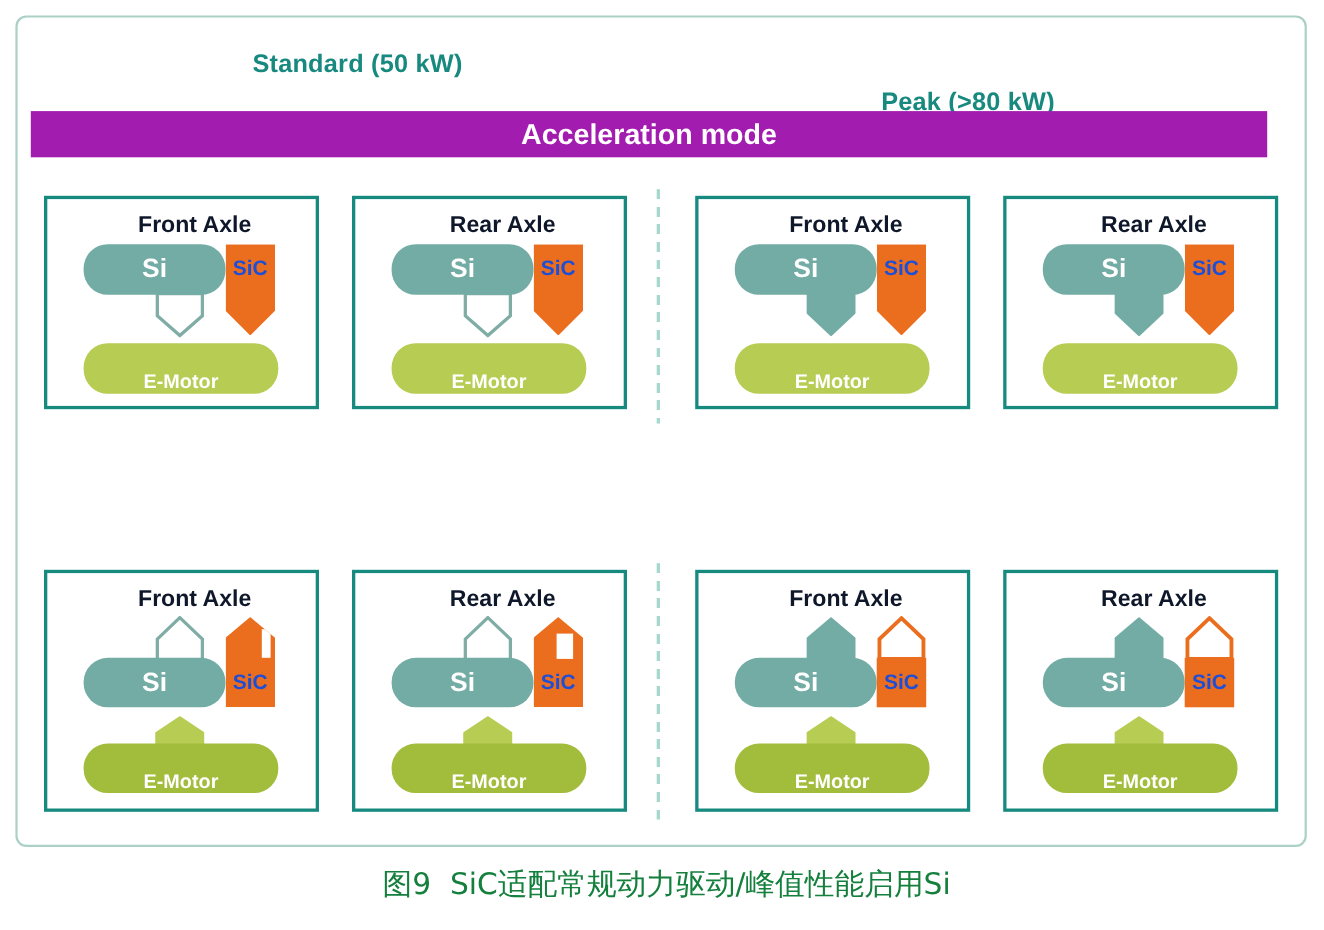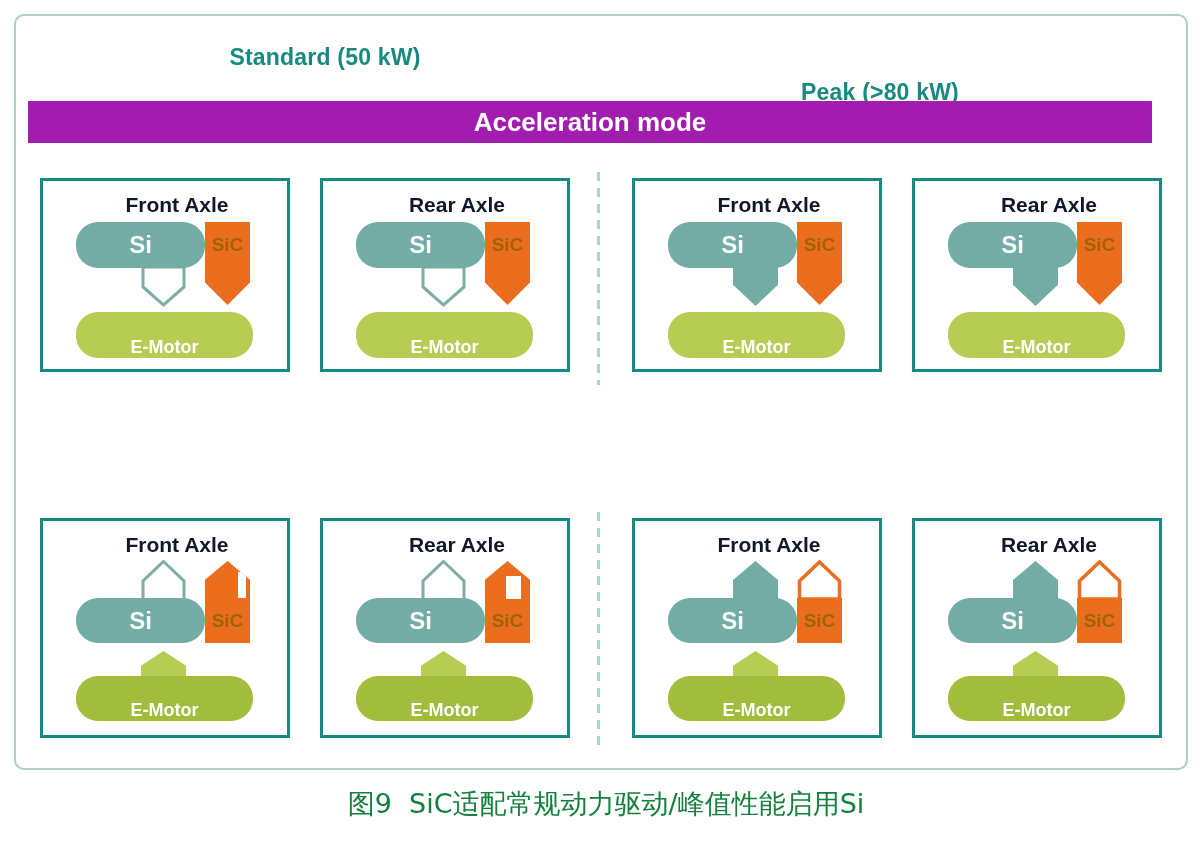--- a/index.html
+++ b/index.html
@@ -37,21 +37,21 @@
   .r1 .si-bar { top:41px; }
   .r2 .si-bar { top:77px; height:45px; }
 
   .emotor { left:33px; width:177px; height:46px; font-size:18px;align-items:flex-end; }
   .r1 .emotor { top:131px; background:#b7cc52; }
   .r2 .emotor { top:155px; height:45px; background:#a2bc3c; }
 
   .sic-down { position:absolute; left:162px; top:41px; width:45px; height:83px; background:#eb6e1e;
               clip-path:polygon(0 0,100% 0,100% 73%,50% 100%,0 73%); }
   .sic-label { position:absolute; left:162px; width:45px; display:flex; align-items:center;
-               justify-content:center; color:#a16207; font-weight:bold; font-size:19px; }
+               justify-content:center; color:#1d4ed8; font-weight:bold; font-size:19px; }
   .r1 .sic-label { top:41px; height:46px; }
   .r2 .sic-label { top:77px; height:45px; }
 
   .arr-svg { position:absolute; left:98px; }
   .r1 .arr-svg { top:85px; }
   .r2 .arr-svg { top:39px; }
   .sic-outline-svg { position:absolute; left:162px; top:39px; }
 
   .si-arr-down-filled { position:absolute; left:98px; top:85px; width:45px; height:40px;
               background:#73aca5; clip-path:polygon(0 0,100% 0,100% 47%,50% 100%,0 47%); }

